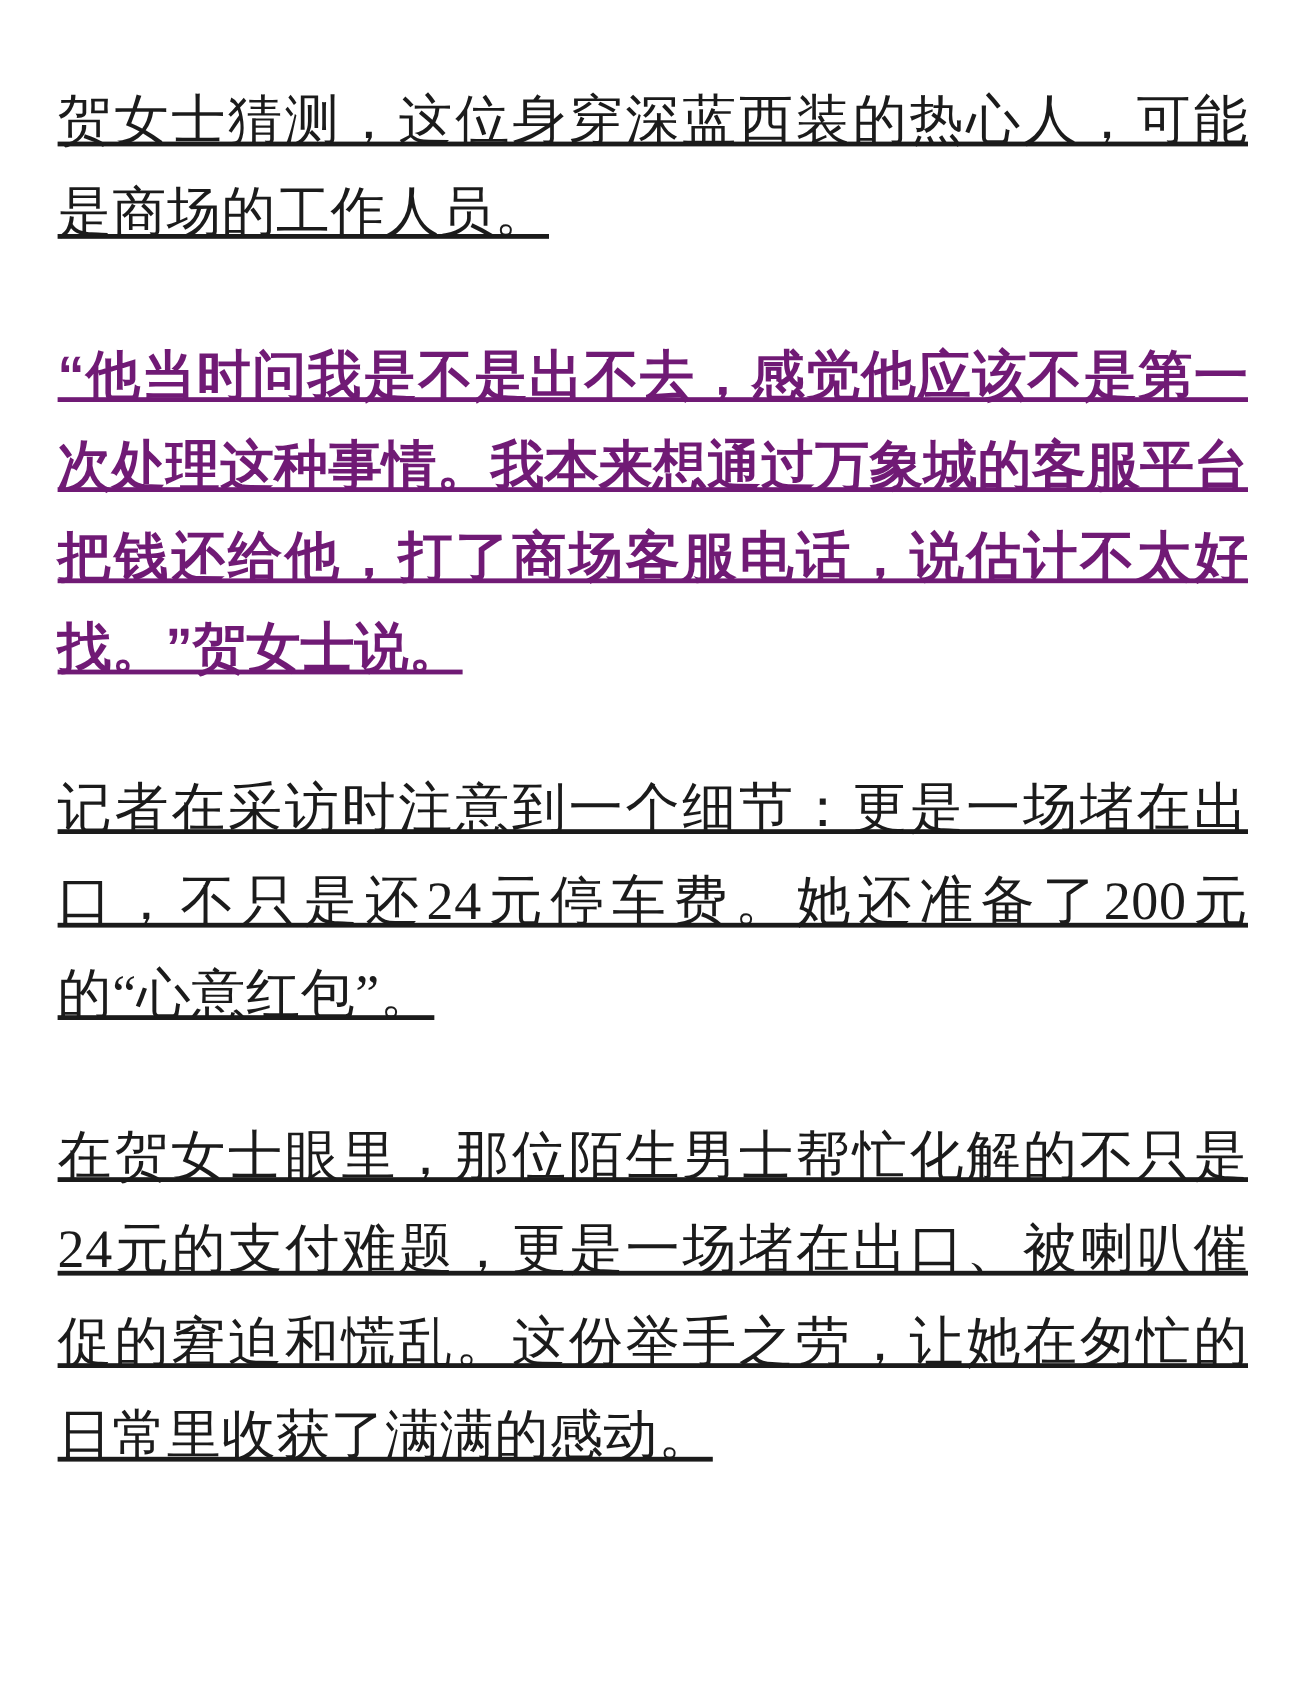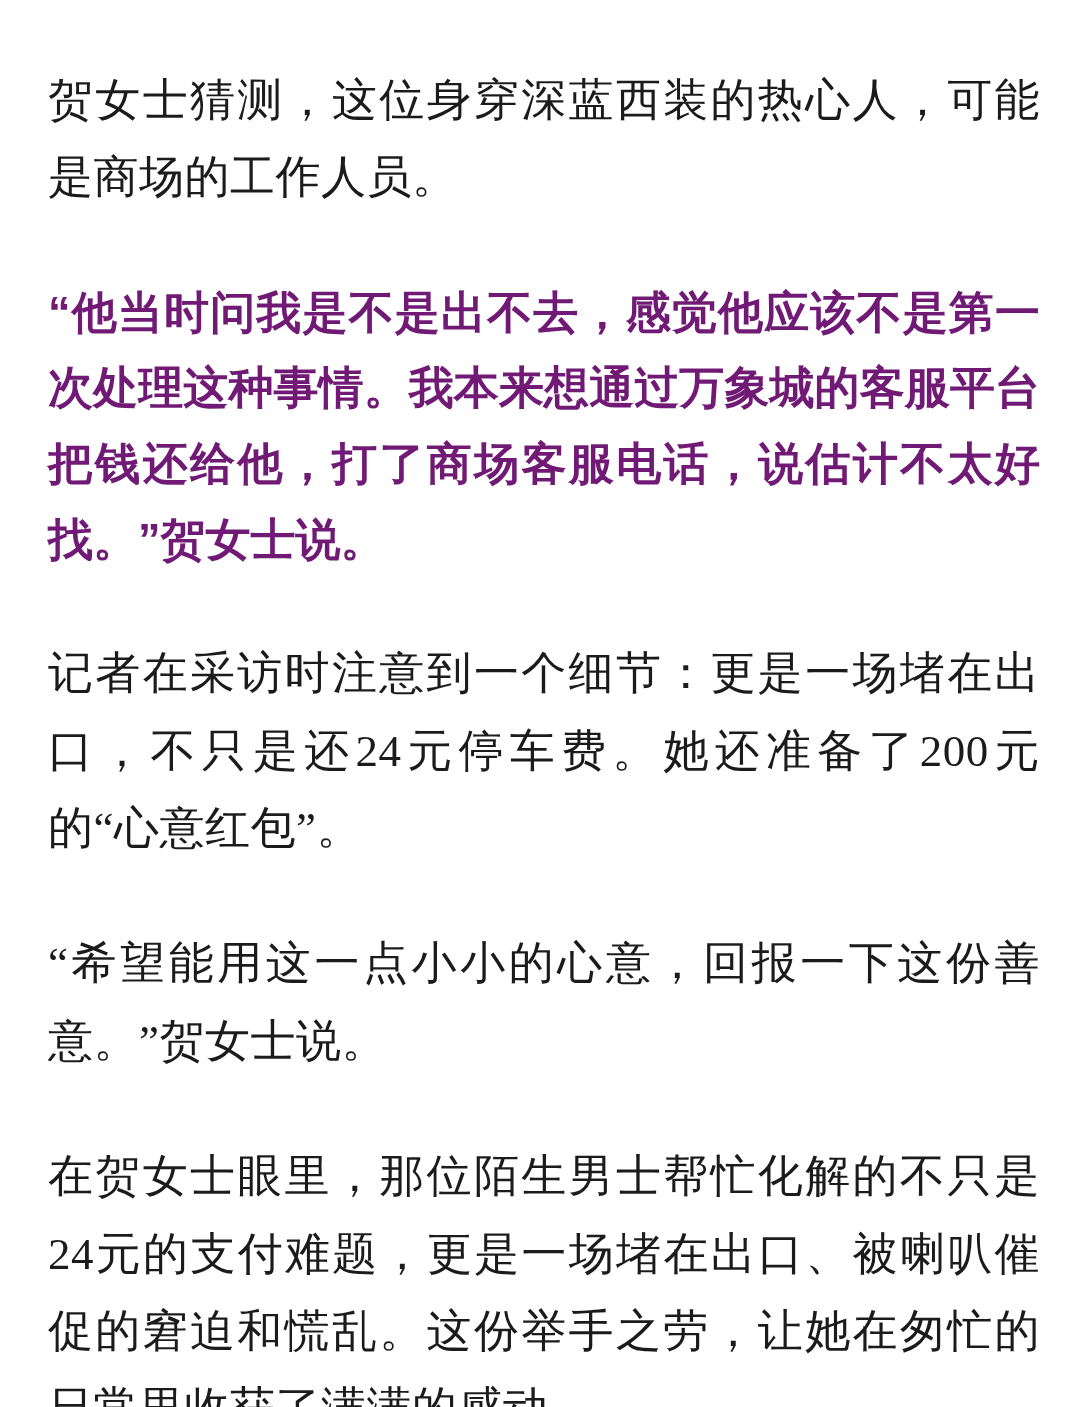--- a/index.html
+++ b/index.html
@@ -19,34 +19,34 @@
     padding: 62px 40px 40px 48px;
   }
   .para {
     font-size: 45px;
     line-height: 1.72;
     color: #1b1b1b;
     margin: 0 0 58px 0;
     letter-spacing: 0.5px;
     text-align: justify;
     text-justify: inter-ideograph;
+    text-decoration: underline;
   }
   .para:last-child {
     margin-bottom: 0;
   }
   .para.quote-highlight {
     color: #701a75;
     font-weight: bold;
     font-family: "Liberation Sans", "DejaVu Sans", sans-serif;
     letter-spacing: 0px;
     line-height: 1.68;
   }
 </style>
 </head>
 <body>
 
 <div class="article">
   <p class="para">贺女士猜测，这位身穿深蓝西装的热心人，可能是商场的工作人员。</p>
   <p class="para quote-highlight">“他当时问我是不是出不去，感觉他应该不是第一次处理这种事情。我本来想通过万象城的客服平台把钱还给他，打了商场客服电话，说估计不太好找。”贺女士说。</p>
   <p class="para">记者在采访时注意到一个细节：更是一场堵在出口，不只是还24元停车费。她还准备了200元的“心意红包”。</p>
-  <p class="para">“希望能用这一点小小的心意，回报一下这份善意。”贺女士说。</p>
   <p class="para">在贺女士眼里，那位陌生男士帮忙化解的不只是24元的支付难题，更是一场堵在出口、被喇叭催促的窘迫和慌乱。这份举手之劳，让她在匆忙的日常里收获了满满的感动。</p>
 </div>
 
 </body></html>

